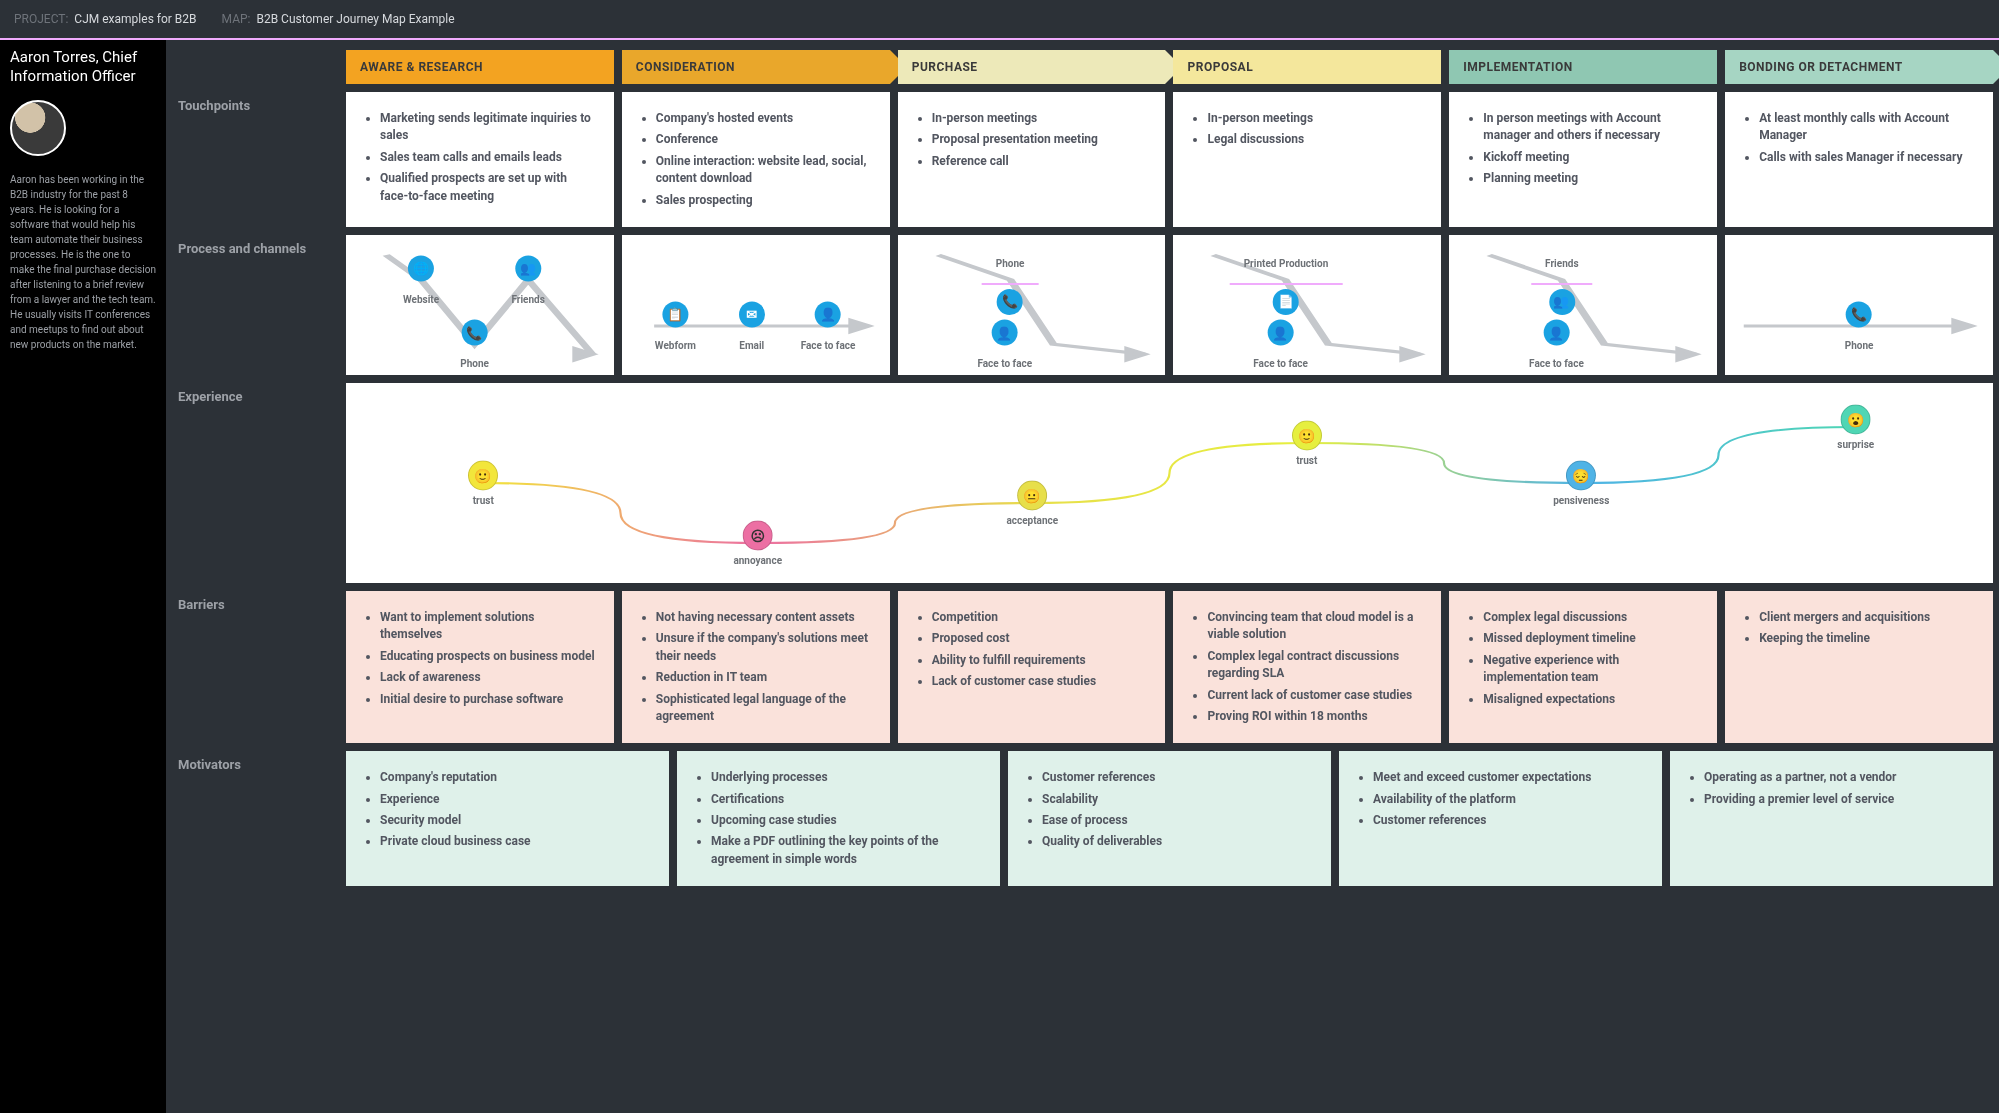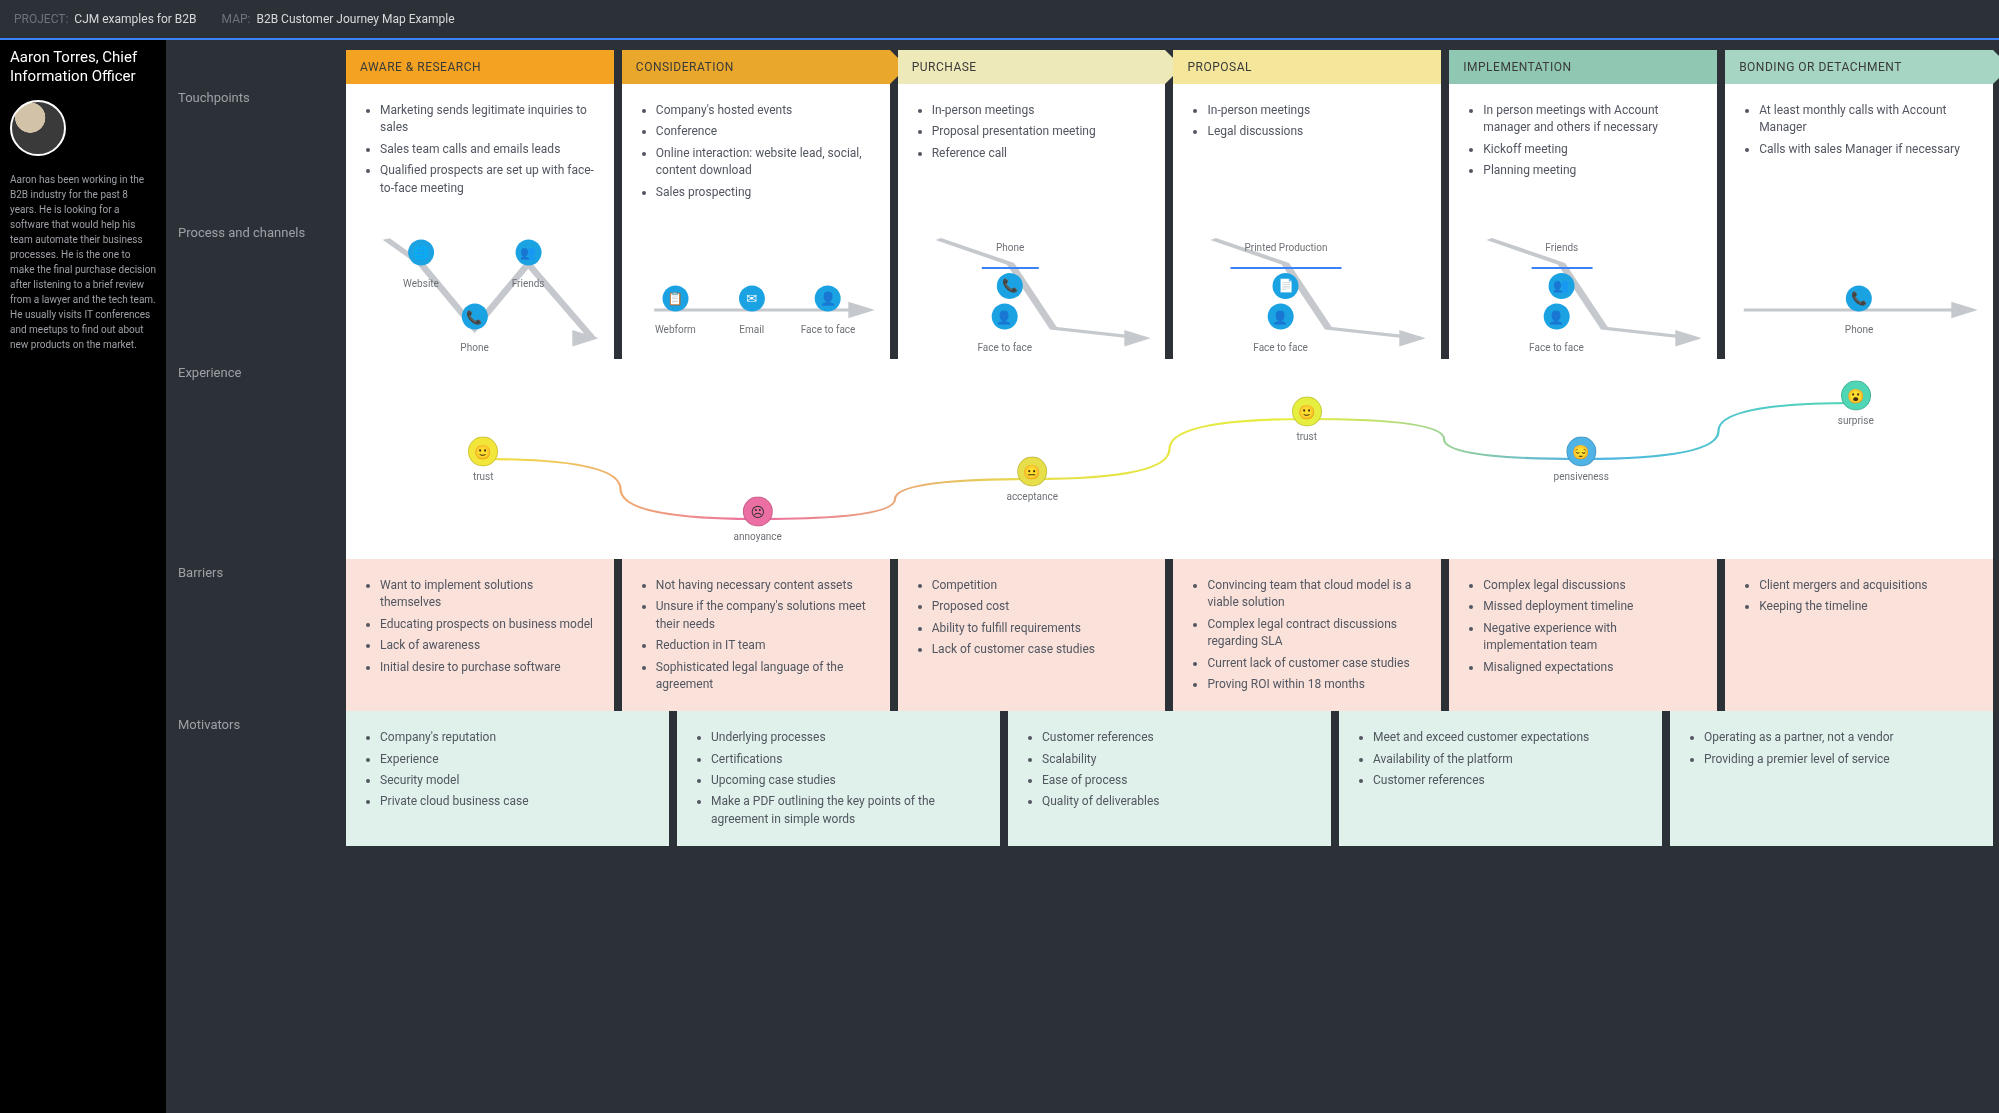--- a/index.html
+++ b/index.html
@@ -14,30 +14,30 @@
     --amber:#e9b63f;
     --cream:#f4e79c;
     --teal:#8fc7b2;
     --teal2:#6dbca0;
     --peach:#fae2db;
     --mint:#dff1ea;
     --blue:#1aa2e2;
     --text:#525660;
   }
   html,body{margin:0;padding:0;background:var(--bg);color:var(--text);font-family:"Segoe UI",Roboto,Arial,sans-serif;font-size:13px;}
-  .top{height:38px;line-height:38px;padding:0 14px;color:var(--muted);font-size:12px;border-bottom:2px solid #3b82f6;}
+  .top{height:38px;line-height:38px;padding:0 14px;color:var(--muted);font-size:12px;border-bottom:2px solid #f0abfc;}
   .top .label{color:#6e737a;margin-right:3px;}
   .top .val{color:#d6d9dd;margin-right:22px;}
   .layout{display:flex;min-height:calc(100vh - 40px);}
   .side{width:146px;background:var(--side-dark);color:#cfd3d8;padding:8px 10px;font-size:11px;line-height:1.4;}
   .side .name{font-size:15px;color:#fff;margin-bottom:14px;line-height:1.25;}
   .side .avatar{width:52px;height:52px;border-radius:50%;margin:10px 0 16px 0;background:radial-gradient(circle at 35% 30%,#d2c2a8 0 30%,#3a3a3a 31% 100%);border:2px solid #fff;}
   .side .bio{color:#9ca0a6;font-size:10px;line-height:1.5;}
   .main{flex:1;position:relative;padding:10px 6px 20px 6px;}
-  .rows{display:flex;flex-direction:column;gap:0;}
+  .rows{display:flex;flex-direction:column;gap:8px;font-weight:bold;}
   .row{display:flex;gap:8px;align-items:stretch;}
   .rowlabel{width:160px;padding:6px 0 0 6px;color:#9da1a7;font-size:13px;}
   .cells{flex:1;display:flex;gap:8px;}
   .cell{flex:1;}
   
   .stagebar{position:relative;height:34px;display:flex;align-items:center;padding:0 14px;font-size:12px;letter-spacing:.5px;color:#3a3a3a;}
   .stagebar.arrow::after{content:"";position:absolute;right:-17px;top:0;width:0;height:0;border-top:17px solid transparent;border-bottom:17px solid transparent;}
   .c0{background:var(--orange);}
   .c1{background:#e9a72b;}
   .c2{background:var(--cream);}

